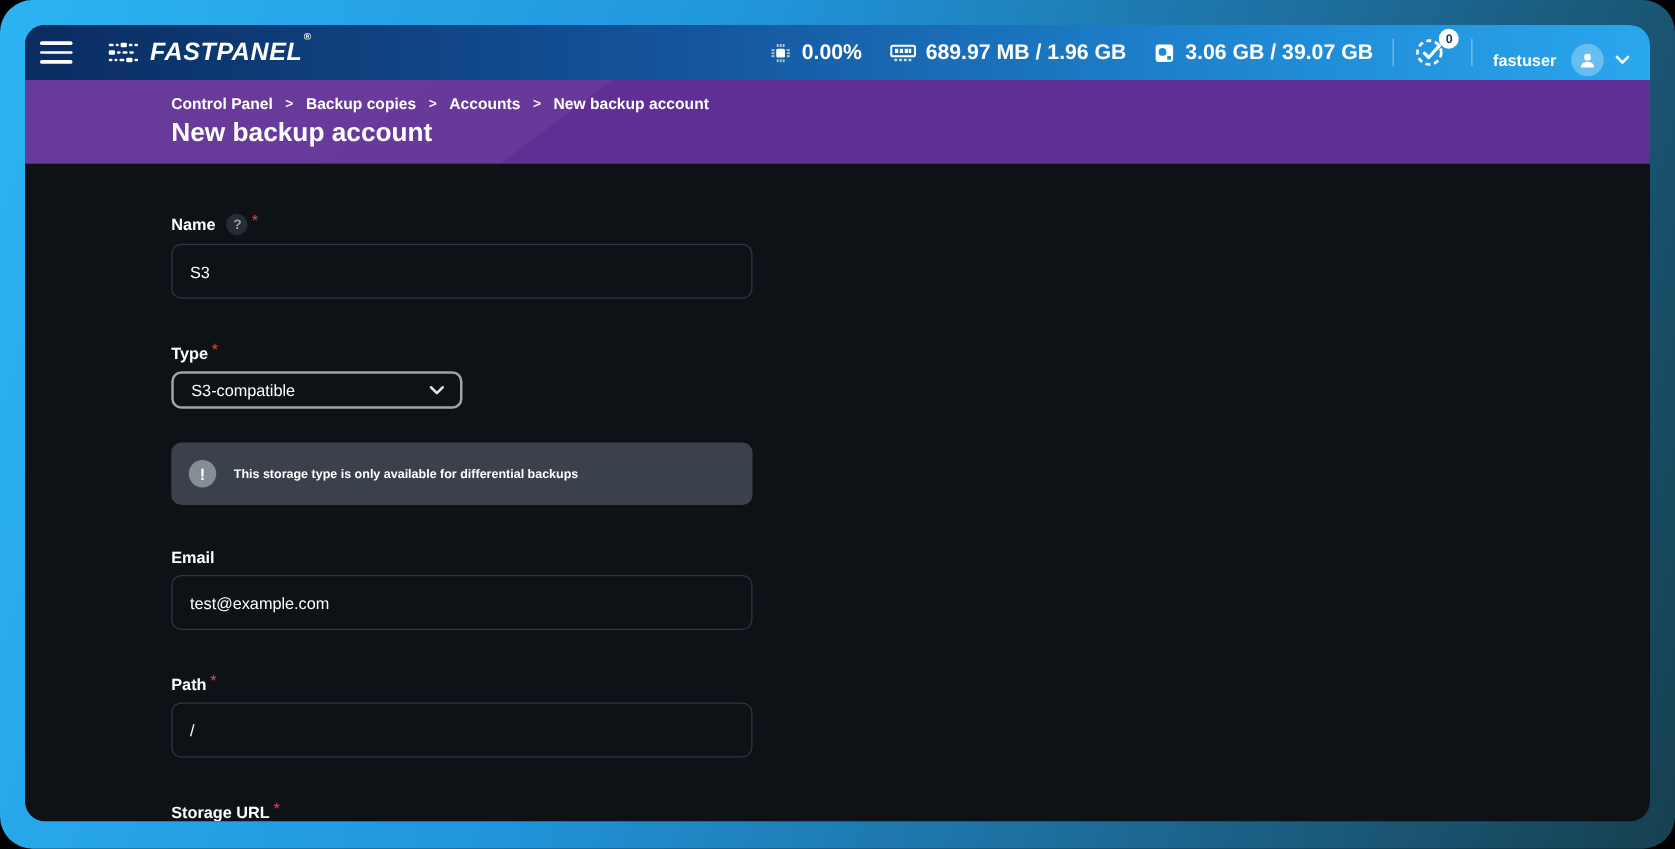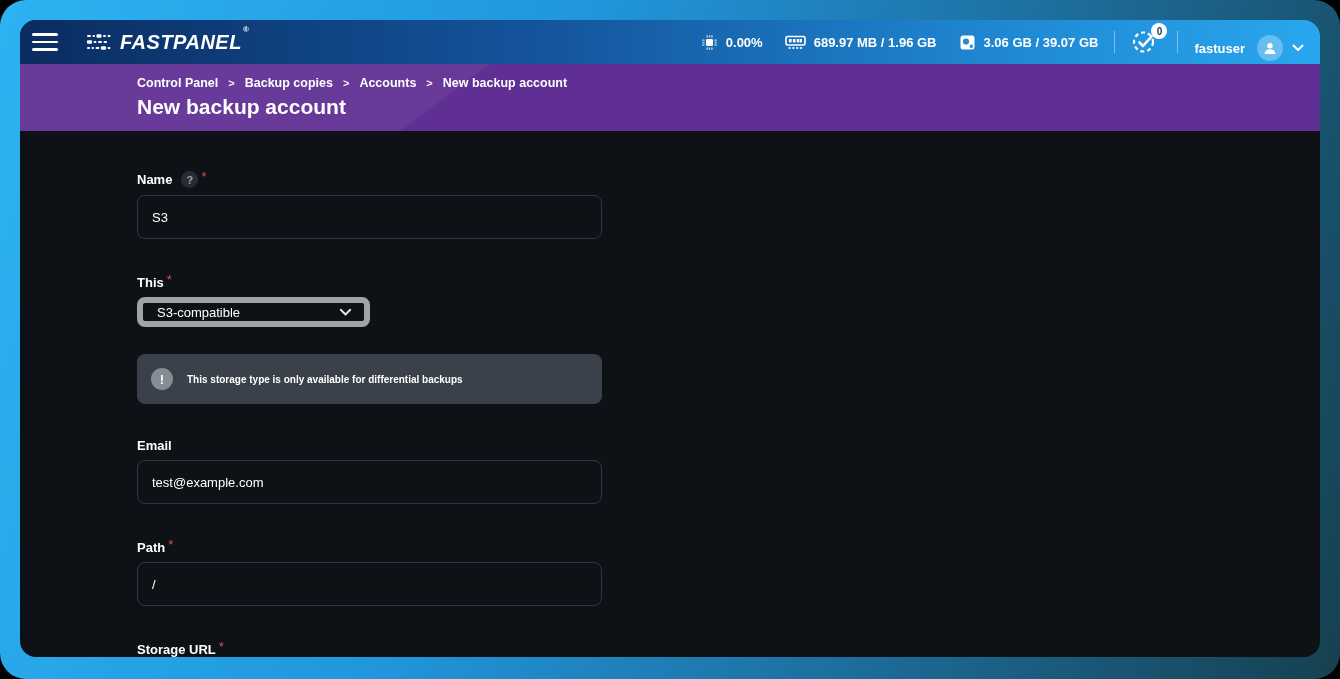--- a/index.html
+++ b/index.html
@@ -20,21 +20,21 @@
     padding:0 16px 0 12px;
     background:linear-gradient(90deg,#0a2c60 0%,#14549c 40%,#1f87d2 75%,#29a7ee 100%);
     color:#fff;
   }
   .hamburger { width:26px; height:18px; display:flex; flex-direction:column; justify-content:space-between; cursor:pointer; }
   .hamburger span { display:block; height:2.6px; background:#fff; border-radius:2px; }
   .logo { display:flex; align-items:center; margin-left:28px; cursor:pointer; }
   .logo-text { font-size:20px; font-weight:bold; font-style:italic; letter-spacing:.5px; margin-left:7px; }
   .logo-reg { font-size:8px; vertical-align:top; position:relative; top:-6px; left:1px; font-style:normal; }
   .tb-right { margin-left:auto; display:flex; align-items:center; }
-  .stat { display:flex; align-items:center; margin-left:22px; font-size:13px; font-weight:bold; }
+  .stat { display:flex; align-items:center; margin-left:22px; font-size:17px; font-weight:bold; }
   .stat svg, .stat .sicon { margin-right:8px; }
   .tb-divider { width:1px; height:22px; background:rgba(255,255,255,.4); margin:0 16px; }
   .tasks { position:relative; width:30px; height:30px; cursor:pointer; }
   .badge {
     position:absolute; top:-4px; right:-6px; width:16px; height:16px; border-radius:50%;
     background:#fff; color:#16375e; font-size:10px; font-weight:bold;
     display:flex; align-items:center; justify-content:center;
   }
   .user { display:flex; align-items:center; cursor:pointer;margin-top:12px; }
   .username { font-size:13px; font-weight:bold; margin-right:12px; }
@@ -68,21 +68,21 @@
   .help {
     width:17px; height:17px; border-radius:50%; background:#262c34; color:#9aa1a9;
     font-size:11px; font-weight:bold; display:flex; align-items:center; justify-content:center;
     margin-left:9px; cursor:pointer;
   }
   .tinput {
     width:465px; height:44px; background:transparent; border:1px solid #2e3744; border-radius:8px;
     color:#fff; font-size:13px; font-family:"Liberation Sans", sans-serif; padding:0 14px; outline:none;
   }
   .select {
-    width:233px; height:30px; border:6px solid #a3a3a3; border-radius:8px;
+    width:233px; height:30px; border:2px solid #a3a3a3; border-radius:8px;
     display:flex; align-items:center; justify-content:space-between;
     padding:0 12px 0 14px; font-size:13px; cursor:pointer;
   }
   .field-type { margin-bottom:27px; }
   .banner {
     width:465px; height:50px; background:#3b414b; border-radius:8px;
     display:flex; align-items:center; padding:0 14px; margin-bottom:34px;
   }
   .banner-icon {
     width:22px; height:22px; border-radius:50%; background:#868d95; color:#fff;
@@ -222,21 +222,21 @@
       <div class="field-label-row">
         <span class="field-label">Name</span>
         <span class="help">?</span>
         <span class="req">*</span>
       </div>
       <input class="tinput" type="text" value="S3" style="">
     </div>
 
     <div class="field field-type">
       <div class="field-label-row">
-        <span class="field-label">This</span>
+        <span class="field-label">Type</span>
         <span class="req">*</span>
       </div>
       <div class="select">
         <span>S3-compatible</span>
         <svg width="13" height="9" viewBox="0 0 13 9">
           <path d="M1.8 1.8 L6.5 6.5 L11.2 1.8" fill="none" stroke="#dfe3e8" stroke-width="2" stroke-linecap="round" stroke-linejoin="round"></path>
         </svg>
       </div>
     </div>
 

